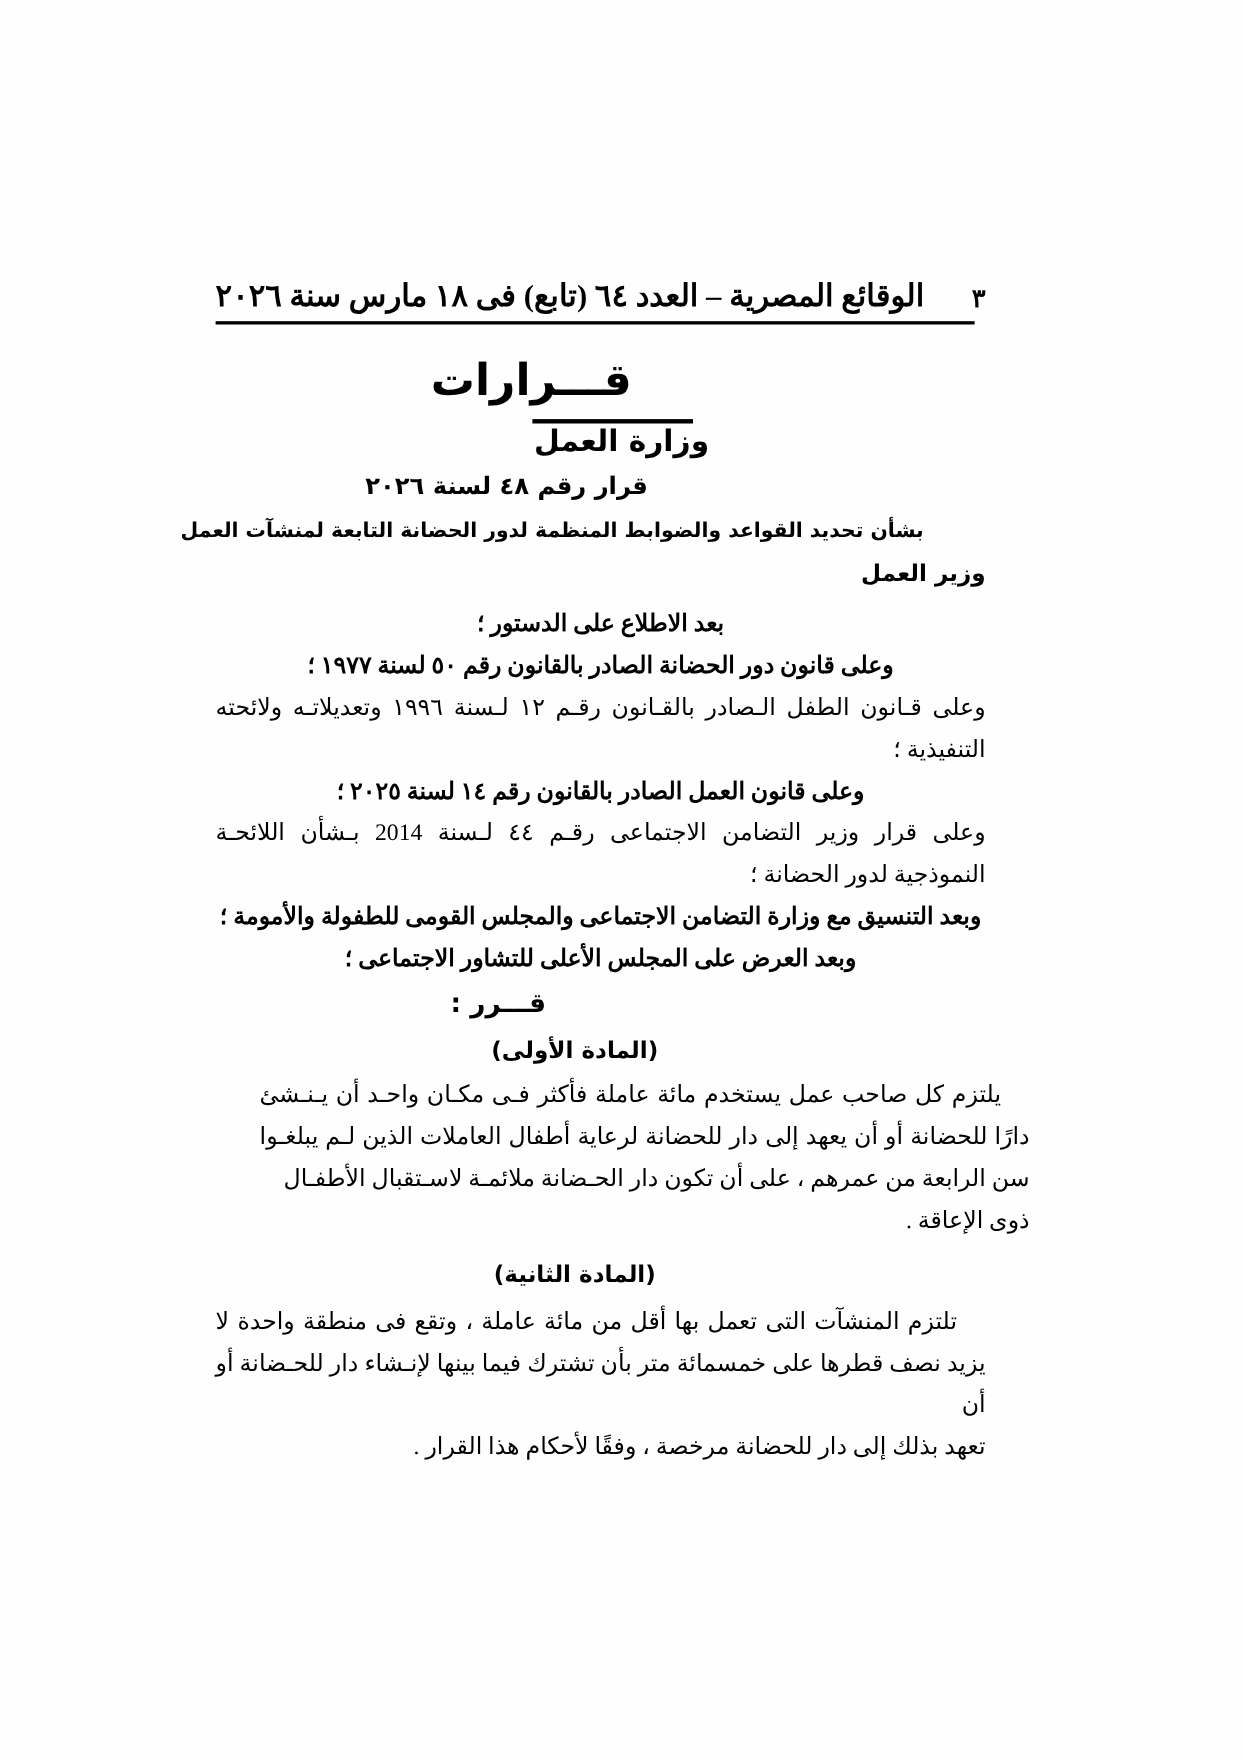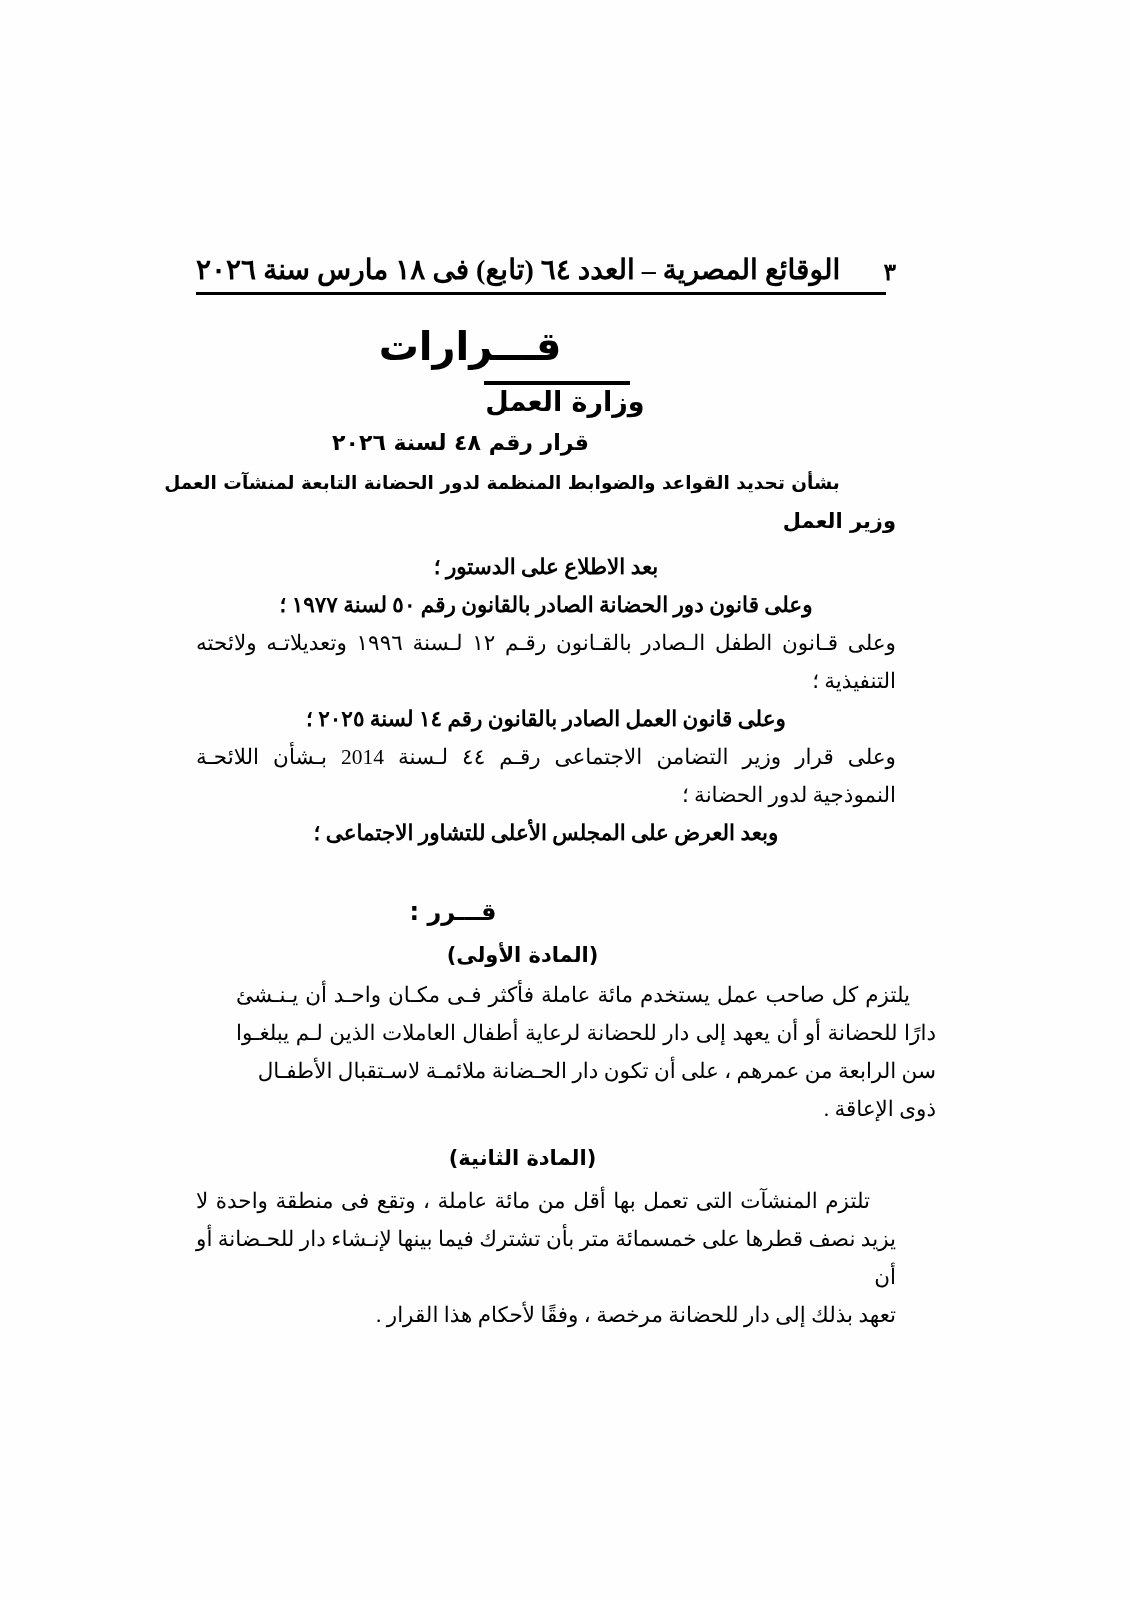--- a/index.html
+++ b/index.html
@@ -53,21 +53,21 @@
     top: 292px;
     left: 196px;
     width: 690px;
     height: 3px;
     background: #000;
   }
 
   .kw-decisions {
     position: absolute;
     top: 326px;
-    left: 0;
+    left: 13px;
     width: 940px;
     text-align: center;
     font-family: "DejaVu Sans", "Liberation Sans", sans-serif;
     font-weight: bold;
     font-size: 40px;
     letter-spacing: -1px;
     line-height: 1;
   }
   .kw-decisions-rule {
     position: absolute;
@@ -206,20 +206,21 @@
   <div class="kw-decree-no">قرار رقم ٤٨ لسنة ٢٠٢٦</div>
   <div class="kw-subject">بشأن تحديد القواعد والضوابط المنظمة لدور الحضانة التابعة لمنشآت العمل</div>
   <div class="kw-minister">وزير العمل</div>
 
   <div class="preamble">
     <p class="clause c-center">بعد الاطلاع على الدستور ؛</p>
     <p class="clause c-center">وعلى قانون دور الحضانة الصادر بالقانون رقم ٥٠ لسنة ١٩٧٧ ؛</p>
     <p class="clause c-just">وعلى قـانون الطفل الـصادر بالقـانون رقـم ١٢ لـسنة ١٩٩٦ وتعديلاتـه ولائحته التنفيذية ؛</p>
     <p class="clause c-center">وعلى قانون العمل الصادر بالقانون رقم ١٤ لسنة ٢٠٢٥ ؛</p>
     <p class="clause c-just">وعلى قرار وزير التضامن الاجتماعى رقـم ٤٤ لـسنة 2014 بـشأن اللائحـة النموذجية لدور الحضانة ؛</p>
+    <p class="clause c-center">وبعد التنسيق مع وزارة التضامن الاجتماعى والمجلس القومى للطفولة والأمومة ؛</p>
     <p class="clause c-center">وبعد العرض على المجلس الأعلى للتشاور الاجتماعى ؛</p>
   </div>
 
   <div class="kw-resolved">قـــرر :</div>
 
   <div class="article-head" id="art1-head">(المادة الأولى)</div>
   <p class="article-body" id="art1-body">
     <span>يلتزم كل صاحب عمل يستخدم مائة عاملة فأكثر فـى مكـان واحـد أن يـنـشئ دارًا للحضانة أو أن يعهد إلى دار للحضانة لرعاية أطفال العاملات الذين لـم يبلغـوا سن الرابعة من عمرهم ، على أن تكون دار الحـضانة ملائمـة لاسـتقبال الأطفـال</span>
     <span class="tail">ذوى الإعاقة .</span>
   </p>

